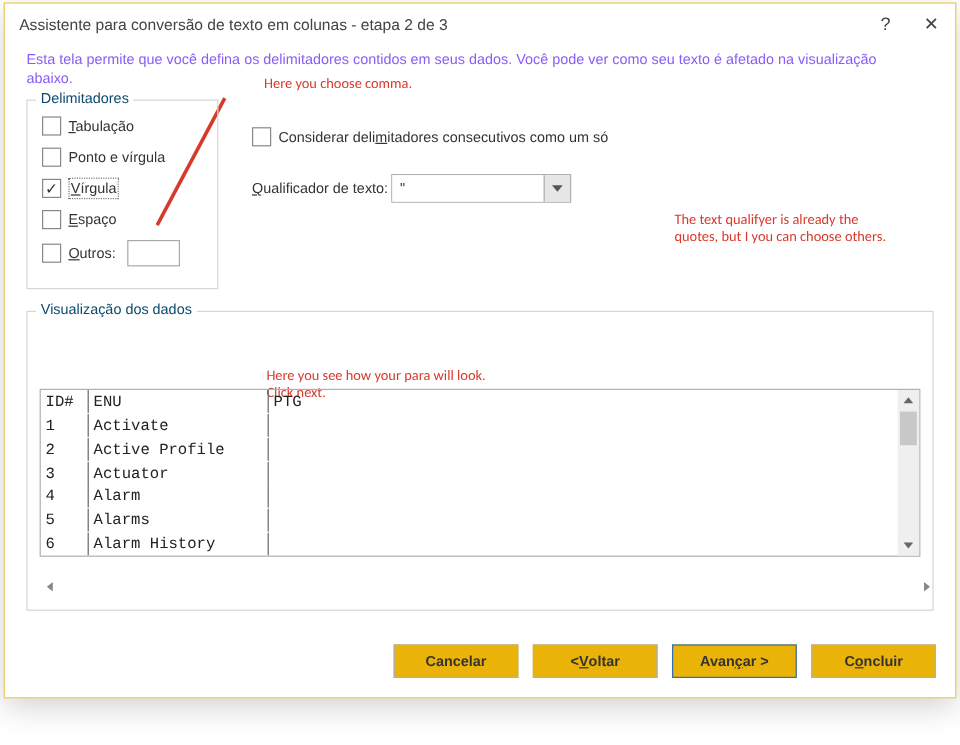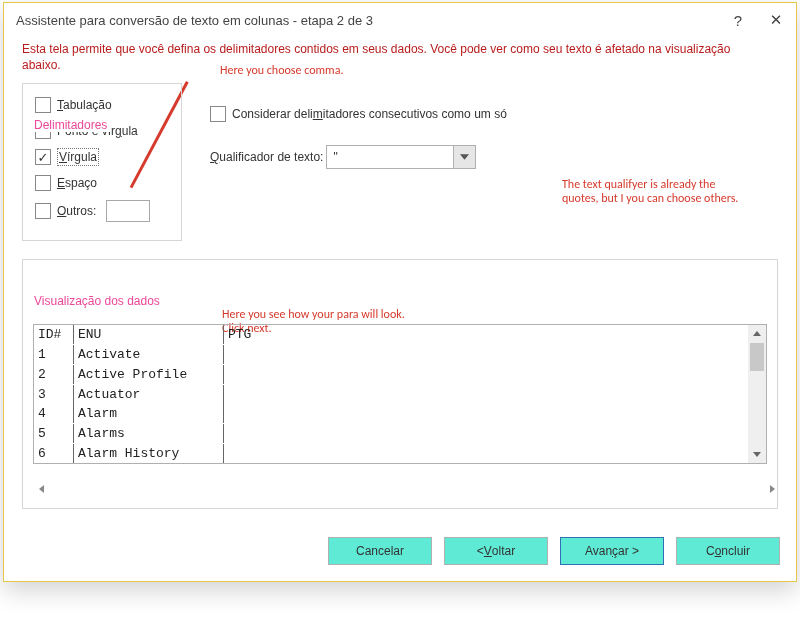--- a/index.html
+++ b/index.html
@@ -38,39 +38,38 @@
     text-align: center;
     font-size: 15px;
     color: #444;
     cursor: pointer;
   }
   .body {
     padding: 6px 18px 14px 18px;
     position: relative;
   }
   .desc {
-    color: #b91c1c;
+    color: #8b5cf6;
     line-height: 1.35;
     max-width: 750px;
     margin-bottom: 6px;
   }
 
   .groupbox {
     border: 1px solid #d6d6d6;
     padding: 10px 10px 10px 12px;
     position: relative;
   }
   .groupbox .legend {
     position: absolute;
     top: -9px;
     left: 7px;
     background: #fff;
     padding: 0 4px;
-    color: #ec4899;
-    margin-top: 43px;
+    color: #0c4a6e;
   }
 
   .delim-row {
     display: flex;
     align-items: flex-start;
     gap: 20px;
     margin-top: 10px;
   }
   .delim-box {
     width: 160px;
@@ -235,28 +234,29 @@
     display: flex;
     justify-content: flex-end;
     gap: 12px;
     padding: 14px 16px 16px 0;
     border-top: none;
   }
   .pbtn {
     min-width: 104px;
     height: 28px;
     border: 1px solid #b0b0b0;
-    background: #5eead4;
+    background: #eab308;
     color: #333;
     display: inline-flex;
     align-items: center;
     justify-content: center;
     font-family: inherit;
     font-size: 12px;
     cursor: pointer;
+    font-weight: bold;
   }
   .pbtn.primary {
     border-color: #2f6fb5;
     outline: none;
   }
 
   .annot {
     position: absolute;
     color: #d63a2c;
     font-family: "Calibri","Segoe UI",sans-serif;

